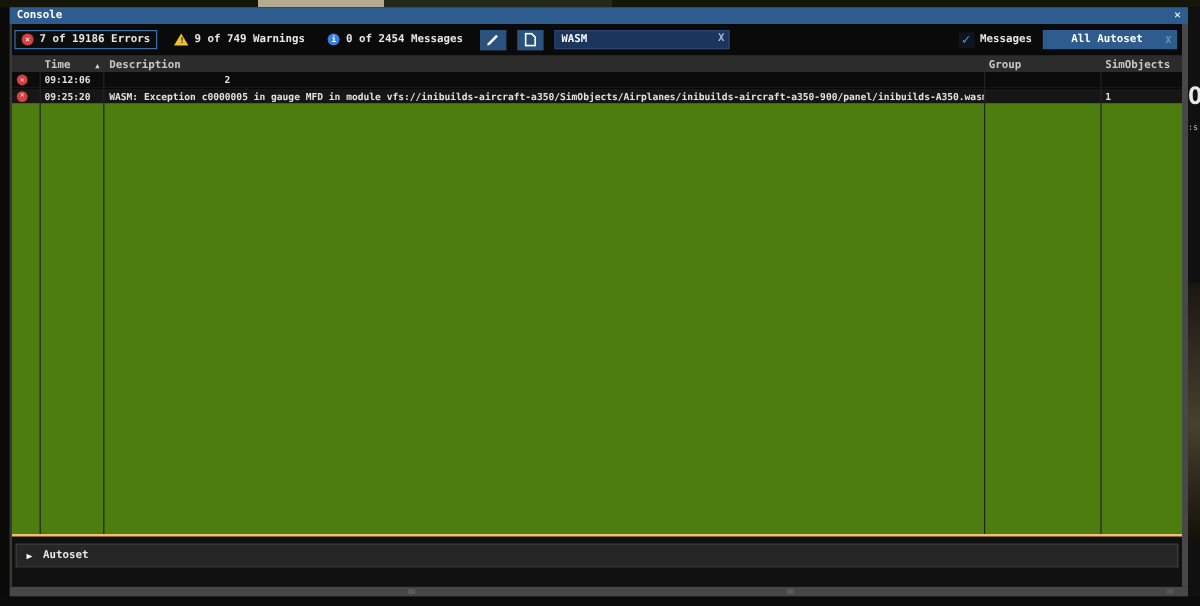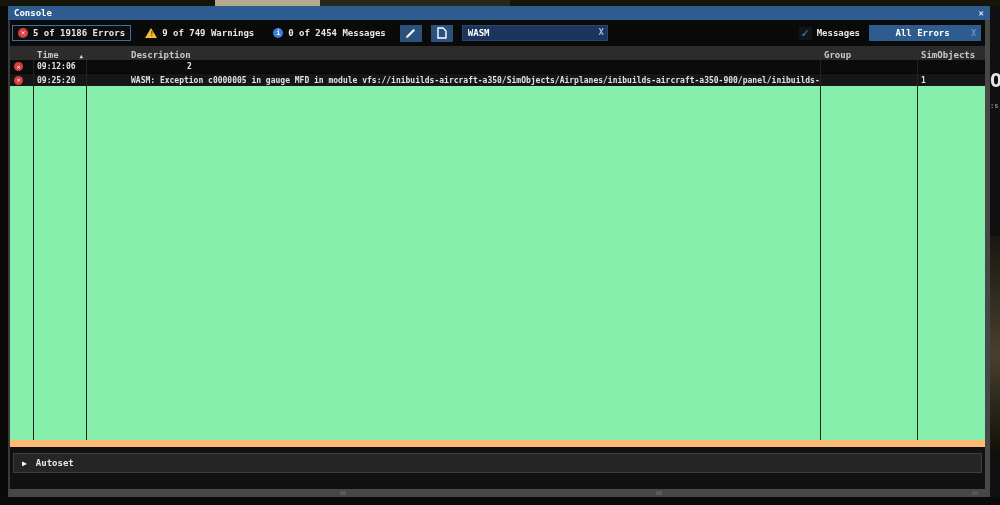--- a/index.html
+++ b/index.html
@@ -56,26 +56,26 @@
   #groups-dd { width:112px; height:16px; background:#2e5c8e; color:#fff; display:flex; align-items:center;
     cursor:pointer; padding:0 5px; font-size:9px; font-weight:bold; flex:0 0 auto; }
   #groups-dd .dd-label { flex:1; text-align:center; }
   #groups-dd .dd-clear { color:#6f93bd; font-size:8px; }
 
   
   #grid-header { height:14px; flex:0 0 auto; display:flex; align-items:flex-end; background:#2c2c2c;
     color:#c9c9c9; font-size:9px; font-weight:bold; }
   .col-icon { width:23px; flex:0 0 auto; }
   .col-time { width:53px; flex:0 0 auto; padding-left:4px; display:flex; align-items:center; }
-  .col-desc { flex:1; padding-left:5px; min-width:0;margin-left:40px; }
+  .col-desc { flex:1; padding-left:5px; min-width:0; }
   .col-group { width:97px; flex:0 0 auto; padding-left:4px; }
   .col-occ { width:68px; flex:0 0 auto; padding-left:4px; }
   .sort-arrow { margin-left:auto; margin-right:3px; font-size:6px; color:#d8d8d8; }
-  #grid-body { flex:1; position:relative; background:#86efac; min-height:0;
-    border-bottom:7px solid #fdba74; overflow:hidden; }
+  #grid-body { flex:1; position:relative; background:#4d7c0f; min-height:0;
+    border-bottom:2px solid #fdba74; overflow:hidden; }
   .vline { position:absolute; top:0; bottom:0; width:1px; background:#232323; }
   .row { height:13px; display:flex; align-items:center; color:#e2e2e2; font-size:8px; font-weight:bold;
     white-space:nowrap; cursor:default; position:relative; }
   .row:nth-child(1) { background:#0b0b0b; }
   .row:nth-child(2) { background:#161616; border-top:1px solid #050505; }
   .row .col-icon { display:flex; justify-content:flex-start; padding-left:4px; }
   .row-err-ico { width:9px; height:9px; border-radius:50%; background:#d64040; color:#fff;
     font-size:6px; display:flex; align-items:center; justify-content:center; line-height:1; font-weight:bold; }
   .row .col-desc { overflow:hidden; text-overflow:clip; }
 
@@ -119,21 +119,21 @@
     <span>Console</span>
     <span class="spacer"></span>
     <span class="close-btn">✕</span>
   </div>
 
   <div id="frame">
 
     <div id="toolbar">
       <div class="count-pill selected">
         <span class="ico-circle ico-error">✕</span>
-        <span>5 of 19186 Errors</span>
+        <span>7 of 19186 Errors</span>
       </div>
       <div class="count-pill">
         <span class="ico-warning">
             <span>!</span>
           </span>
         <span>9 of 749 Warnings</span>
       </div>
       <div class="count-pill">
         <span class="ico-circle ico-info">i</span>
         <span>0 of 2454 Messages</span>
@@ -160,21 +160,21 @@
       </div>
 
       <div class="flex-spacer"></div>
 
       <div id="autoset">
         <span class="checkbox">✓</span>
         <span>Messages</span>
       </div>
 
       <div id="groups-dd">
-        <span class="dd-label">All Errors</span>
+        <span class="dd-label">All Autoset</span>
         <span class="dd-clear">X</span>
       </div>
     </div>
 
     <div id="grid-header">
       <div class="col-icon"></div>
       <div class="col-time">
         <span>Time</span>
         <span class="sort-arrow">▲</span>
       </div>

